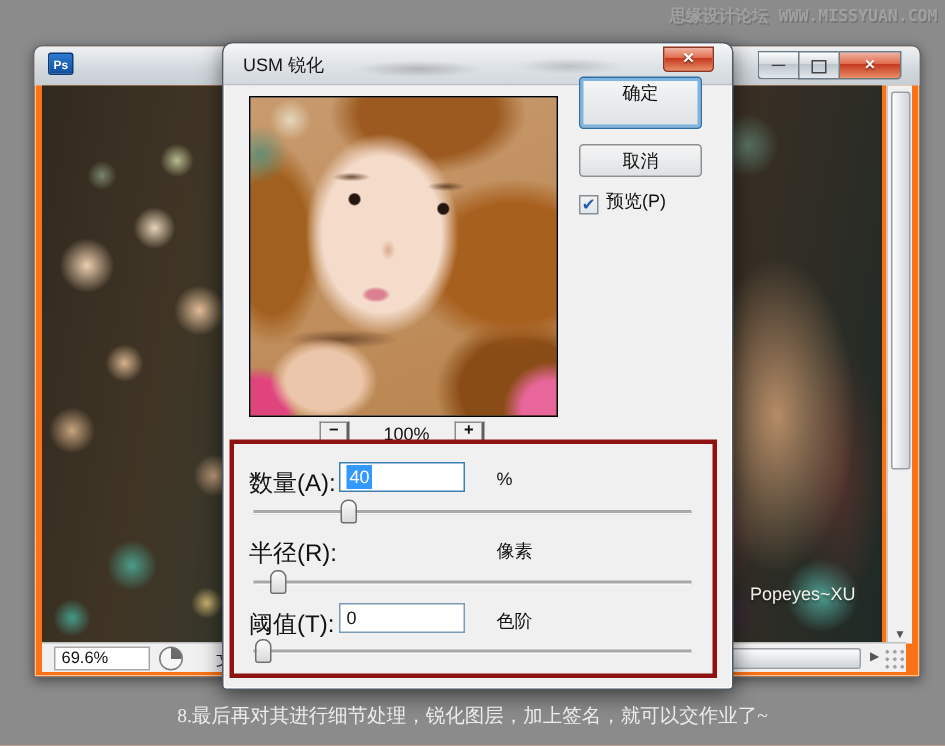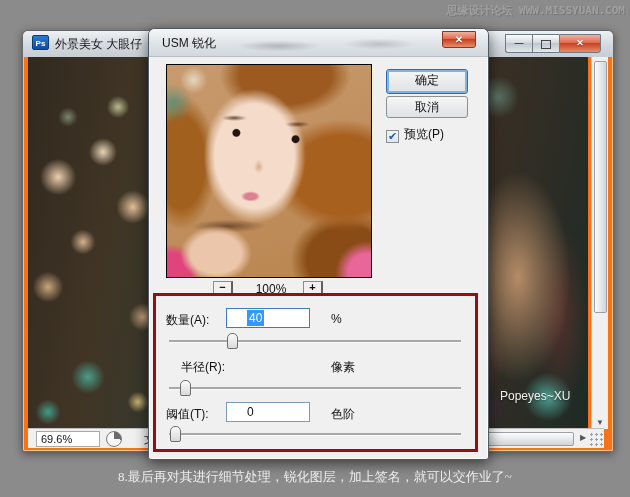--- a/index.html
+++ b/index.html
@@ -107,47 +107,47 @@
       radial-gradient(circle 20px at 13% 7%, rgba(232,222,198,.9), rgba(232,222,198,0) 70%),
       radial-gradient(ellipse 92px 72px at 86% 52%, #a8601f 0 55%, rgba(168,96,31,0) 78%),
       radial-gradient(ellipse 84px 52px at 58% 5%, #9c5a20 0 55%, rgba(156,90,32,0) 78%),
       radial-gradient(ellipse 48px 92px at 7% 46%, #a2601e 0 50%, rgba(162,96,30,0) 74%),
       radial-gradient(ellipse 72px 62px at 88% 92%, #8a4c16 0 55%, rgba(138,76,22,0) 78%),
       linear-gradient(160deg,#c89a6e,#b9854f);}
 
   
   .btn{position:absolute;box-sizing:border-box;text-align:center;font-size:12px;color:#111;
     background:linear-gradient(#f6f6f6,#e8eaec 55%,#dfe2e5);border-radius:3px;}
-  .btn-ok{left:237px;top:40px;width:82px;height:25px;line-height:20px;
+  .btn-ok{left:237px;top:22px;width:82px;height:35px;line-height:20px;
     border:1px solid #2f6fa3;box-shadow:0 0 0 2px #7db4e0 inset;}
   .btn-cancel{left:237px;top:67px;width:82px;height:22px;line-height:20px;border:1px solid #8e8f8f;}
   .chk-row{position:absolute;left:237px;top:97px;height:14px;font-size:12px;color:#111;}
   .checkbox{display:inline-block;width:13px;height:13px;background:linear-gradient(#f3f3f3,#dfe6ec);
     border:1px solid #8a8f94;box-sizing:border-box;vertical-align:-2px;
     color:#2458b3;font:bold 11px "DejaVu Sans",sans-serif;line-height:11px;text-align:center;}
   .chk-label{margin-left:5px;}
 
   
   .zbtn{position:absolute;width:20px;height:15px;background:#f0f0f0;border:1px solid #8c8c8c;
     border-right:2px solid #5f5f5f;border-bottom:2px solid #5f5f5f;box-sizing:border-box;
     text-align:center;font:bold 11px "Liberation Sans",sans-serif;line-height:11px;color:#111;}
   .zminus{left:64px;top:252px;}
   .zplus{left:154px;top:252px;}
   .zoomtext{position:absolute;left:96px;top:253px;width:52px;text-align:center;font-size:12px;color:#111;}
 
   
   .redbox{position:absolute;left:4px;top:264px;width:325px;height:159px;border:3px solid #8e1212;box-sizing:border-box;}
 
-  .plabel{position:absolute;font-size:12px;color:#111;}
+  .plabel{position:absolute;font-size:16px;color:#111;}
   .pinput{position:absolute;width:84px;height:20px;background:#fff;border:1px solid #7a9ab5;box-sizing:border-box;
-    font-size:12px;color:#111;line-height:18px;padding-left:20px;}
+    font-size:12px;color:#111;line-height:18px;padding-left:4px;}
   .pinput .sel{background:#3399ff;color:#fff;padding:1px 2px;}
   .punit{position:absolute;font-size:12px;color:#111;}
   .l1{left:17px;top:283px;}  .i1{left:77px;top:279px;border-color:#3c7fb1;}  .u1{left:182px;top:283px;}
-  .l2{left:32px;top:330px;}  .i2{left:77px;top:326px;}                       .u2{left:182px;top:330px;}
+  .l2{left:17px;top:330px;}  .i2{left:77px;top:326px;}                       .u2{left:182px;top:330px;}
   .l3{left:17px;top:377px;}  .i3{left:77px;top:373px;}                       .u3{left:182px;top:377px;}
 
   .track{position:absolute;left:20px;width:292px;height:2px;background:#a8a8a8;border-bottom:1px solid #fafafa;}
   .t1{top:311px;} .t2{top:358px;} .t3{top:404px;}
   .thumb{position:absolute;width:11px;height:16px;background:linear-gradient(#fbfbfb,#d9d9d9);
     border:1px solid #6e6e6e;border-radius:5px 5px 2px 2px;box-sizing:border-box;}
   .th1{left:78px;top:304px;} .th2{left:31px;top:351px;} .th3{left:21px;top:397px;}
 
   
   .caption{position:absolute;left:0;right:0;top:468px;text-align:center;color:#ececec;font-size:13px;font-family:Liberation Serif, serif;}
@@ -155,21 +155,20 @@
 </head>
 <body>
 
 <div class="stage">
 
   <div class="watermark">思缘设计论坛 WWW.MISSYUAN.COM</div>
 
   <div class="pswin">
     <div class="pswin-title">
       <div class="ps-icon">Ps</div>
-      <div class="tab-title">外景美女 大眼仔</div>
       <div class="cap-btns">
         <div class="cap-btn minb"><span>—</span></div>
         <div class="cap-btn maxb"><span class="maxglyph"></span></div>
         <div class="cap-btn closeb"><span>✕</span></div>
       </div>
     </div>
 
     <div class="photo">
       <div class="signature">Popeyes~XU</div>
     </div>

